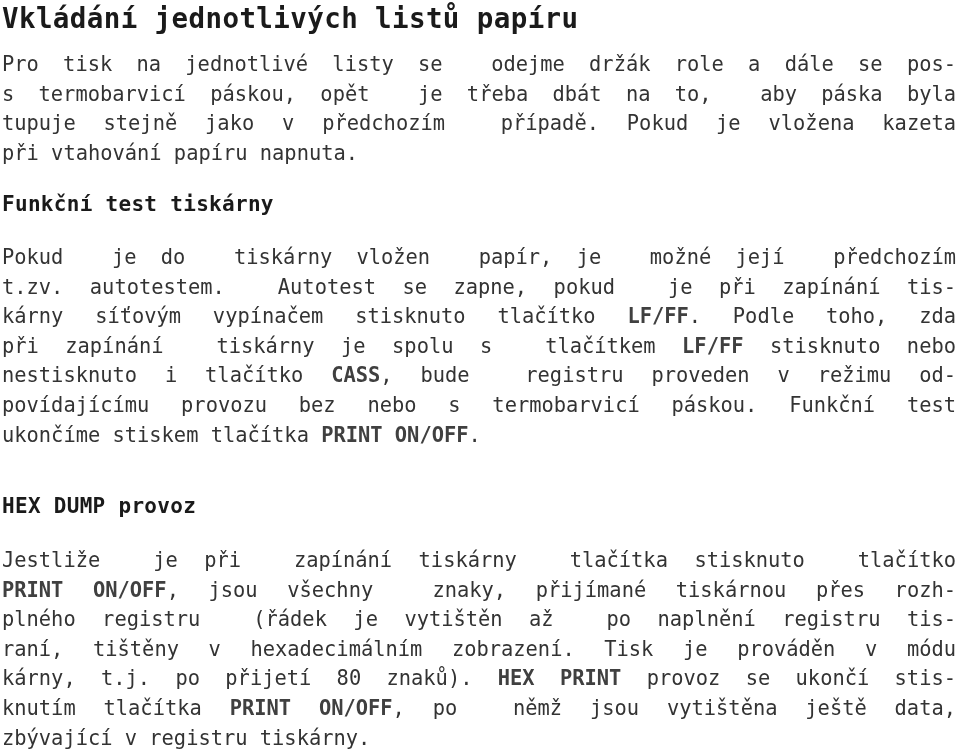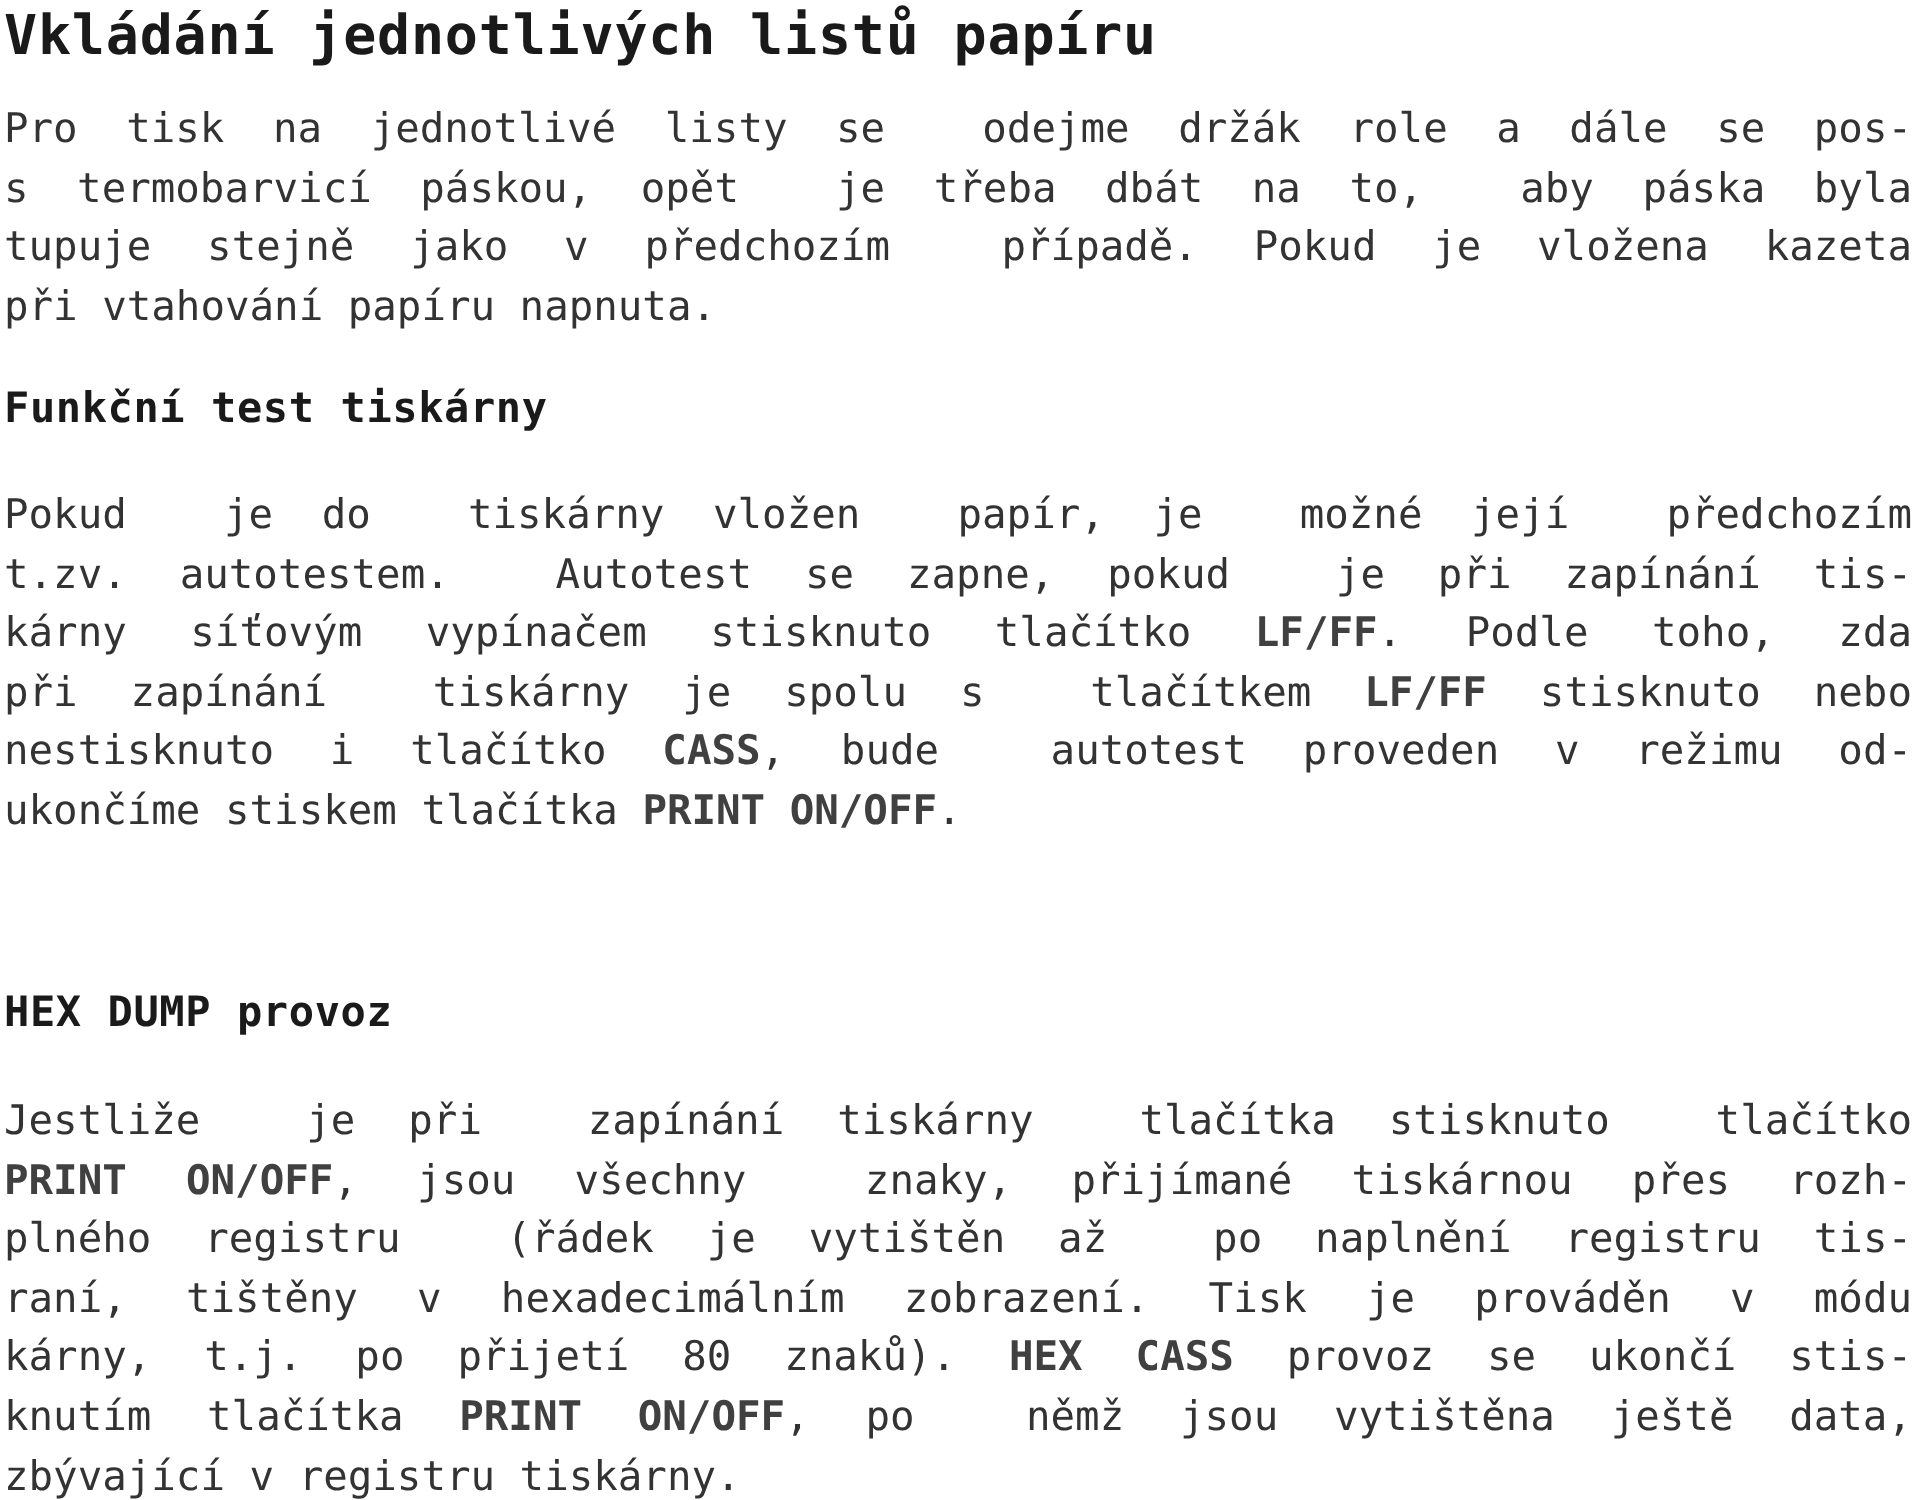--- a/index.html
+++ b/index.html
@@ -98,29 +98,30 @@
       <span class="line last">při vtahování papíru napnuta.</span>
     </div>
 
   <h2 class="section-heading func">Funkční test tiskárny</h2>
 
   <div class="para" id="para-func">
       <span class="line"><span>Pokud  je do  tiskárny vložen  papír, je  možné její  předchozím</span></span>
       <span class="line"><span>t.zv. autotestem.  Autotest se zapne, pokud  je při zapínání tis-</span></span>
       <span class="line"><span>kárny síťovým vypínačem stisknuto tlačítko </span><b>LF/FF</b><span>. Podle toho, zda</span></span>
       <span class="line"><span>při zapínání  tiskárny je spolu s  tlačítkem </span><b>LF/FF</b><span> stisknuto nebo</span></span>
-      <span class="line"><span>nestisknuto i tlačítko </span><b>CASS</b><span>, bude  autotest proveden v režimu od-</span></span>
+      <span class="line"><span>nestisknuto i tlačítko </span><b>CASS</b><span>, bude  registru proveden v režimu od-</span></span>
+      <span class="line"><span>povídajícímu provozu bez nebo s termobarvicí páskou. Funkční test</span></span>
       <span class="line last"><span>ukončíme stiskem tlačítka </span><b>PRINT ON/OFF</b><span>.</span></span>
     </div>
 
   <h2 class="section-heading hex">HEX DUMP provoz</h2>
 
   <div class="para" id="para-hex">
       <span class="line"><span>Jestliže  je při  zapínání tiskárny  tlačítka stisknuto  tlačítko</span></span>
       <span class="line"><b>PRINT ON/OFF</b><span>, jsou všechny  znaky, přijímané tiskárnou přes rozh-</span></span>
       <span class="line"><span>plného registru  (řádek je vytištěn až  po naplnění registru tis-</span></span>
       <span class="line"><span>raní, tištěny v hexadecimálním zobrazení. Tisk je prováděn v módu</span></span>
-      <span class="line"><span>kárny, t.j. po přijetí 80 znaků). </span><b>HEX CASS</b><span> provoz se ukončí stis-</span></span>
+      <span class="line"><span>kárny, t.j. po přijetí 80 znaků). </span><b>HEX PRINT</b><span> provoz se ukončí stis-</span></span>
       <span class="line"><span>knutím tlačítka </span><b>PRINT ON/OFF</b><span>, po  němž jsou vytištěna ještě data,</span></span>
       <span class="line last"><span>zbývající v registru tiskárny.</span></span>
     </div>
 
 </div>
 
 </body></html>

